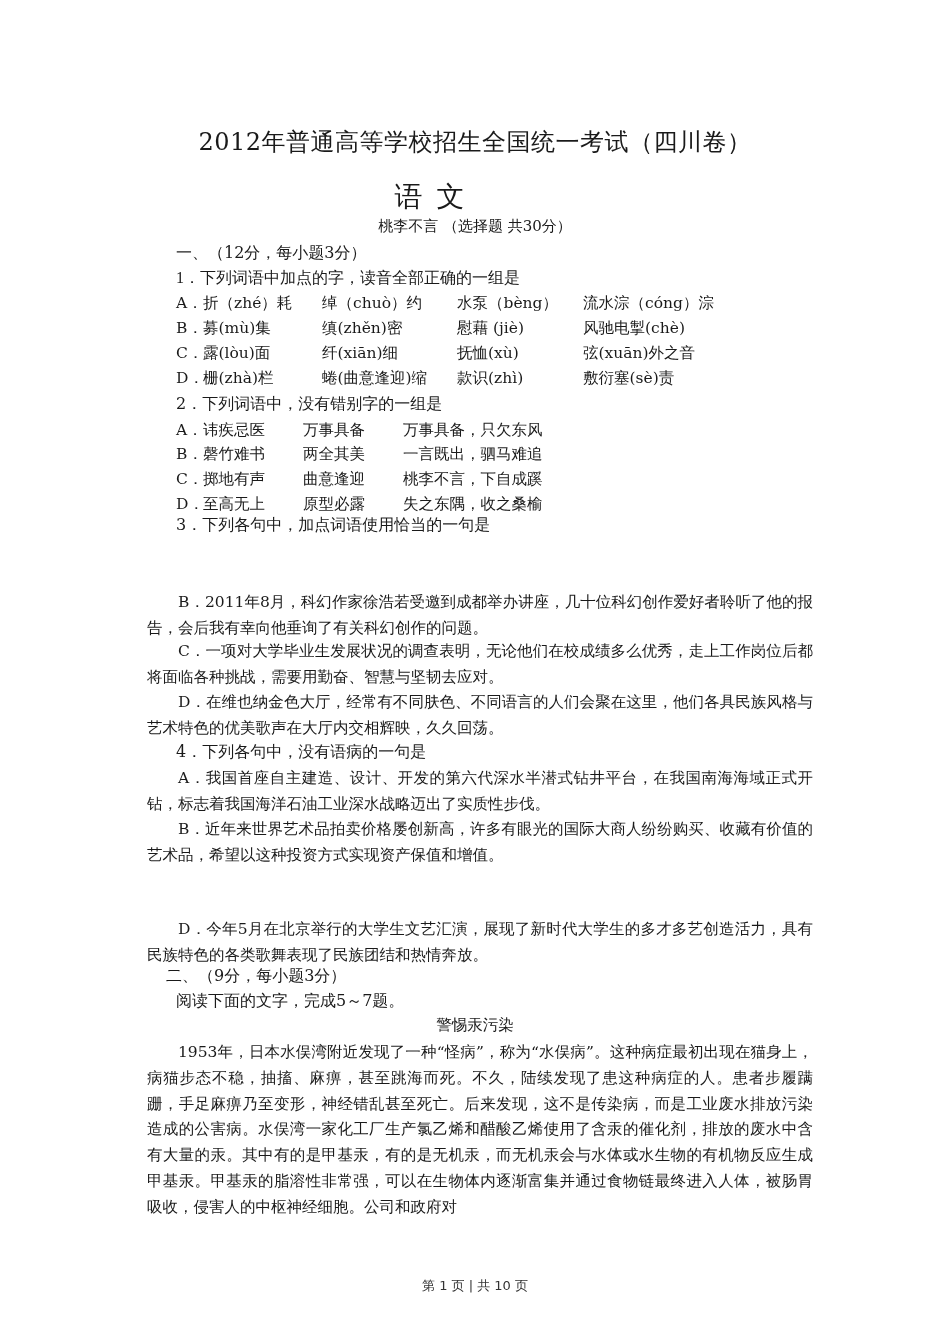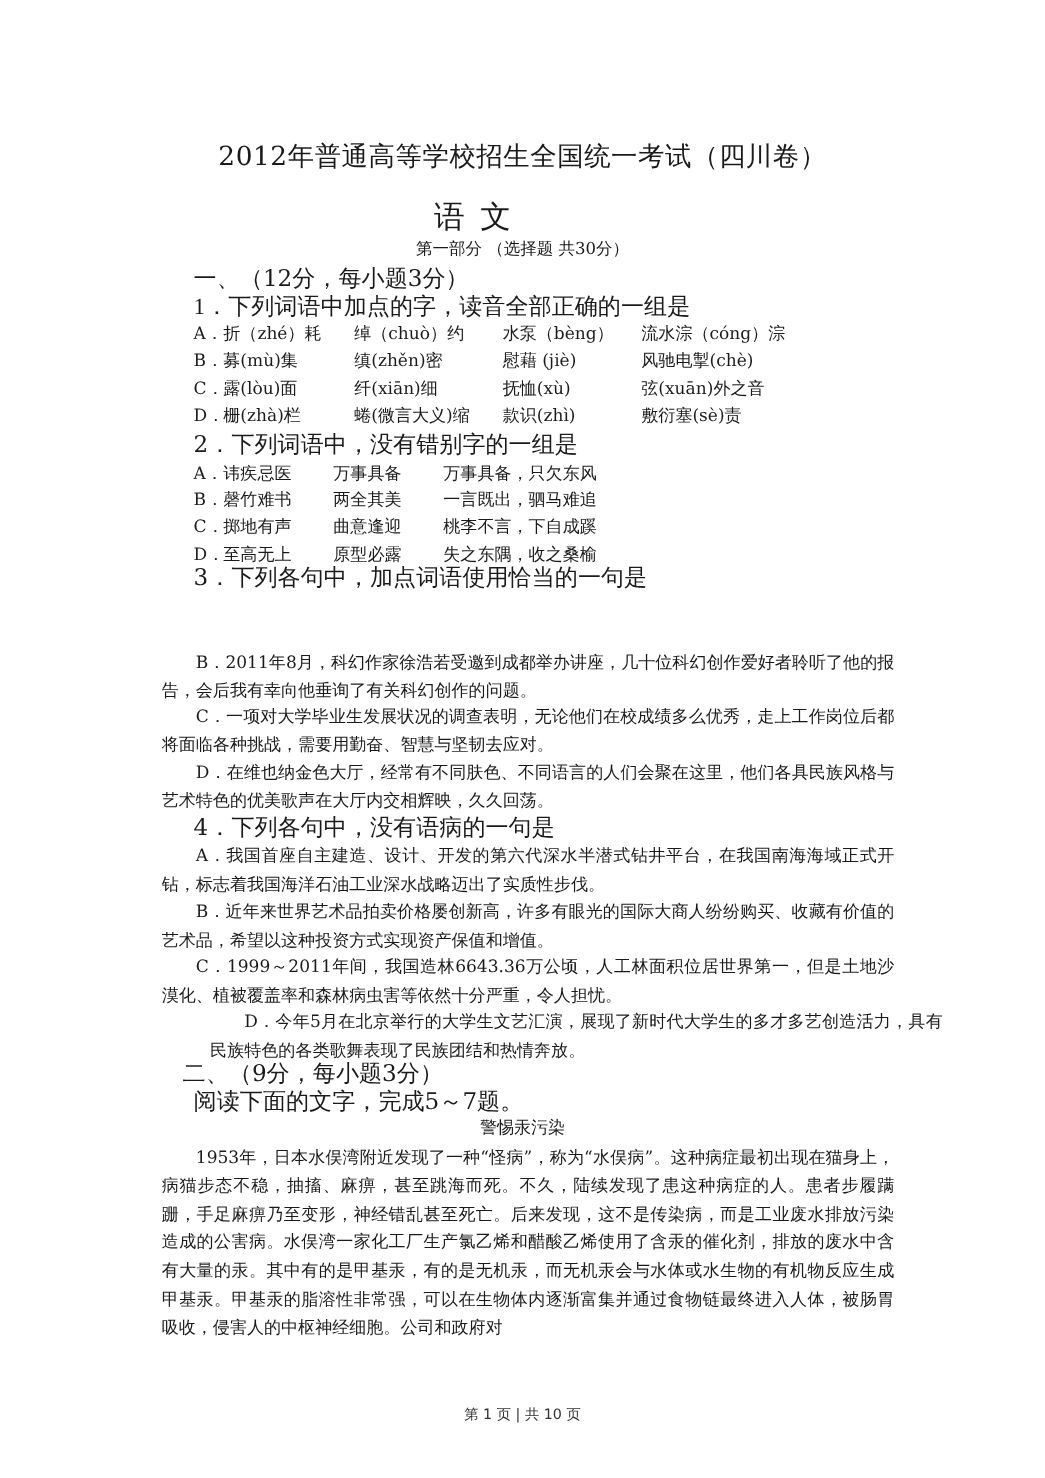--- a/index.html
+++ b/index.html
@@ -4,37 +4,37 @@
 <style>
   html, body { margin: 0; padding: 0; background: #ffffff; }
   body { width: 950px; height: 1344px; position: relative; overflow: hidden;
          font-family: "DejaVu Serif", "Liberation Serif", serif; color: #1a1a1a; }
   .page { position: absolute; left: 0; top: 0; width: 950px; height: 1344px; }
   .title { position: absolute; left: 0; width: 950px; top: 126px; text-align: center;
            font-size: 24px; letter-spacing: 0.5px; }
   .subject { position: absolute; left: 0; width: 873px; top: 178px; text-align: center;
              font-size: 28px; letter-spacing: 14px; }
   .part { position: absolute; left: 0; width: 950px; top: 217px; text-align: center; font-size: 15px; }
-  .line { position: absolute; font-size: 21px; white-space: nowrap; line-height: 20px; }
+  .line { position: absolute; font-size: 16px; white-space: nowrap; line-height: 20px; }
   .opt-row { position: absolute; font-size: 15.5px; white-space: nowrap; line-height: 20px; }
   .opt-row span { position: absolute; top: 0; }
   .para { position: absolute; left: 147px; width: 666px; font-size: 15.5px; line-height: 25.8px;
           text-align: justify; text-indent: 31px; }
   .essay-title { position: absolute; left: 0; width: 950px; text-align: center; top: 1015px; font-size: 15.5px; }
   .footer { position: absolute; left: 0; width: 950px; top: 1277px; text-align: center;
             font-family: "DejaVu Sans", "Liberation Sans", sans-serif; font-size: 13px; color: #333; }
 </style>
 </head>
 <body>
 
 <div class="page">
 
   <div class="title">2012年普通高等学校招生全国统一考试（四川卷）</div>
   <div class="subject">语文</div>
-  <div class="part">第一部分 （选择题 共30分）</div>
+  <div class="part">桃李不言 （选择题 共30分）</div>
 
   <div class="line" style="left:176px; top:243px;">一、（12分，每小题3分）</div>
 
   <div class="line" style="left:176px; top:268px;font-family:Liberation Serif, serif;">1．下列词语中加点的字，读音全部正确的一组是</div>
   <div class="opt-row" style="left:176px; top:293px; width:600px;">
     <span style="left:0">A．</span>
     <span style="left:27px">折（zhé）耗</span>
     <span style="left:146px">绰（chuò）约</span>
     <span style="left:281px">水泵（bèng）</span>
     <span style="left:407px">流水淙（cóng）淙</span>
@@ -49,21 +49,21 @@
   <div class="opt-row" style="left:176px; top:343px; width:600px;">
     <span style="left:0">C．</span>
     <span style="left:27px">露(lòu)面</span>
     <span style="left:146px">纤(xiān)细</span>
     <span style="left:281px">抚恤(xù)</span>
     <span style="left:407px">弦(xuān)外之音</span>
   </div>
   <div class="opt-row" style="left:176px; top:368px; width:600px;">
     <span style="left:0">D．</span>
     <span style="left:27px">栅(zhà)栏</span>
-    <span style="left:146px">蜷(微言大义)缩</span>
+    <span style="left:146px">蜷(曲意逢迎)缩</span>
     <span style="left:281px">款识(zhì)</span>
     <span style="left:407px">敷衍塞(sè)责</span>
   </div>
 
   <div class="line" style="left:176px; top:394px;">2．下列词语中，没有错别字的一组是</div>
   <div class="opt-row" style="left:176px; top:420px; width:600px;">
     <span style="left:0">A．</span>
     <span style="left:27px">讳疾忌医</span>
     <span style="left:127px">万事具备</span>
     <span style="left:227px">万事具备，只欠东风</span>
@@ -88,22 +88,21 @@
   </div>
 
   <div class="line" style="left:176px; top:515px;">3．下列各句中，加点词语使用恰当的一句是</div>
   <div class="para" style="top:590px;">B．2011年8月，科幻作家徐浩若受邀到成都举办讲座，几十位科幻创作爱好者聆听了他的报告，会后我有幸向他垂询了有关科幻创作的问题。</div>
   <div class="para" style="top:690px;">D．在维也纳金色大厅，经常有不同肤色、不同语言的人们会聚在这里，他们各具民族风格与艺术特色的优美歌声在大厅内交相辉映，久久回荡。</div>
   <div class="para" style="top:639px;">C．一项对大学毕业生发展状况的调查表明，无论他们在校成绩多么优秀，走上工作岗位后都将面临各种挑战，需要用勤奋、智慧与坚韧去应对。</div>
 
   <div class="line" style="left:176px; top:742px;">4．下列各句中，没有语病的一句是</div>
   <div class="para" style="top:817px;">B．近年来世界艺术品拍卖价格屡创新高，许多有眼光的国际大商人纷纷购买、收藏有价值的艺术品，希望以这种投资方式实现资产保值和增值。</div>
   <div class="para" style="top:766px;">A．我国首座自主建造、设计、开发的第六代深水半潜式钻井平台，在我国南海海域正式开钻，标志着我国海洋石油工业深水战略迈出了实质性步伐。</div>
-  <div class="para" style="top:867px;">C．1999～2011年间，我国造林6643.36万公顷，人工林面积位居世界第一，但是土地沙漠化、植被覆盖率和森林病虫害等依然十分严重，令人担忧。</div>
-  <div class="para" style="top:917px;margin-left:44px;">D．今年5月在北京举行的大学生文艺汇演，展现了新时代大学生的多才多艺创造活力，具有民族特色的各类歌舞表现了民族团结和热情奔放。</div>
+  <div class="para" style="top:917px;">D．今年5月在北京举行的大学生文艺汇演，展现了新时代大学生的多才多艺创造活力，具有民族特色的各类歌舞表现了民族团结和热情奔放。</div>
 
   <div class="line" style="left:166px; top:966px;">二、（9分，每小题3分）</div>
   <div class="line" style="left:176px; top:991px;">阅读下面的文字，完成5～7题。</div>
   <div class="essay-title">警惕汞污染</div>
   <div class="para" style="top:1040px;">1953年，日本水俣湾附近发现了一种“怪病”，称为“水俣病”。这种病症最初出现在猫身上，病猫步态不稳，抽搐、麻痹，甚至跳海而死。不久，陆续发现了患这种病症的人。患者步履蹒跚，手足麻痹乃至变形，神经错乱甚至死亡。后来发现，这不是传染病，而是工业废水排放污染造成的公害病。水俣湾一家化工厂生产氯乙烯和醋酸乙烯使用了含汞的催化剂，排放的废水中含有大量的汞。其中有的是甲基汞，有的是无机汞，而无机汞会与水体或水生物的有机物反应生成甲基汞。甲基汞的脂溶性非常强，可以在生物体内逐渐富集并通过食物链最终进入人体，被肠胃吸收，侵害人的中枢神经细胞。公司和政府对</div>
 
   <div class="footer">第 1 页 | 共 10 页</div>
 </div>
 
 </body></html>

